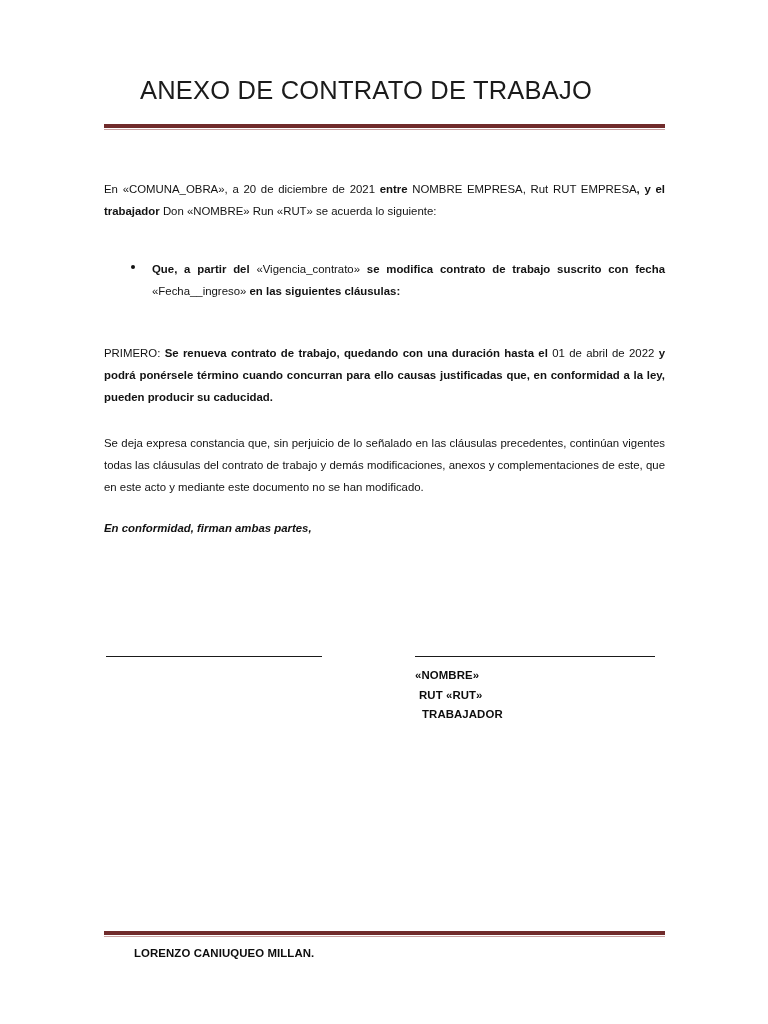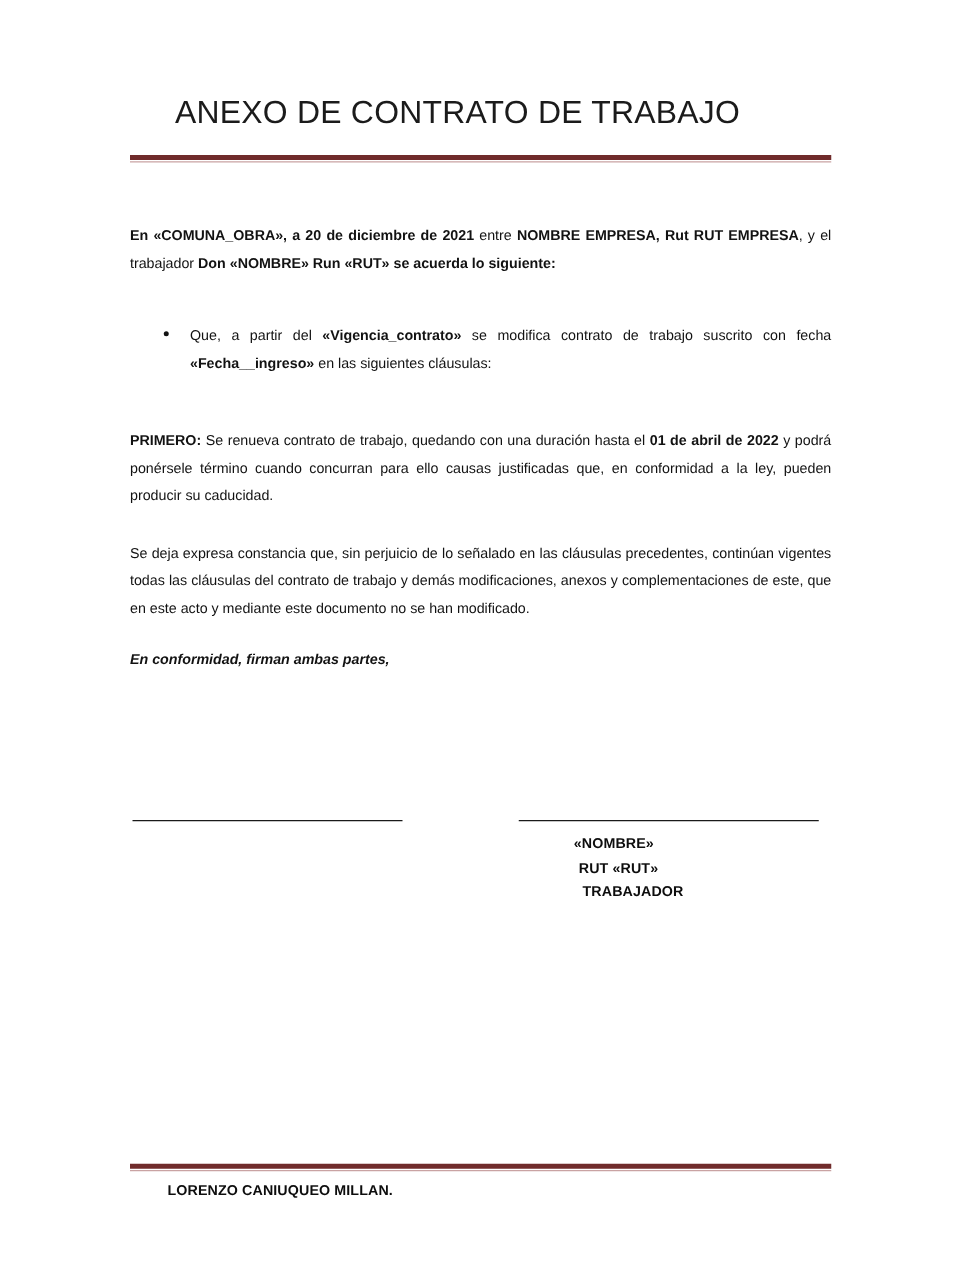--- a/index.html
+++ b/index.html
@@ -53,22 +53,22 @@
     width:561px;
   }
   p.para {
     font-size:11.4px;
     line-height:22px;
     text-align:justify;
     text-justify:inter-word;
     color:#121212;
   }
   p.para.bold-all { font-weight:700; }
-  .b { font-weight:700; }
-  .n { font-weight:400; }
+  .b { font-weight:400; }
+  .n { font-weight:700; }
 
   #para-intro  { top:178px; }
   #para-primero { top:342px; }
   #para-constancia { top:432px; }
   #para-conformidad { top:517px;font-style:italic; }
 
   
   #bullet-block {
     position:absolute;
     left:131px;
@@ -120,21 +120,21 @@
   .sig-col {
     position:absolute;
     top:0;
     font-size:11.4px;
     font-weight:700;
     line-height:19.5px;
     letter-spacing:0.1px;
     color:#0d0d0d;
   }
   #sig-col-left  { left:3px; }
-  #sig-col-right { left:311px;margin-left:44px; }
+  #sig-col-right { left:311px; }
   .sig-col .ln2 { padding-left:4px; }
   .sig-col .ln3 { padding-left:7px; }
 
   
   #footer-name {
     position:absolute;
     left:104px; top:944px;
     font-size:11.4px;
     font-weight:700;
     letter-spacing:0.1px;

